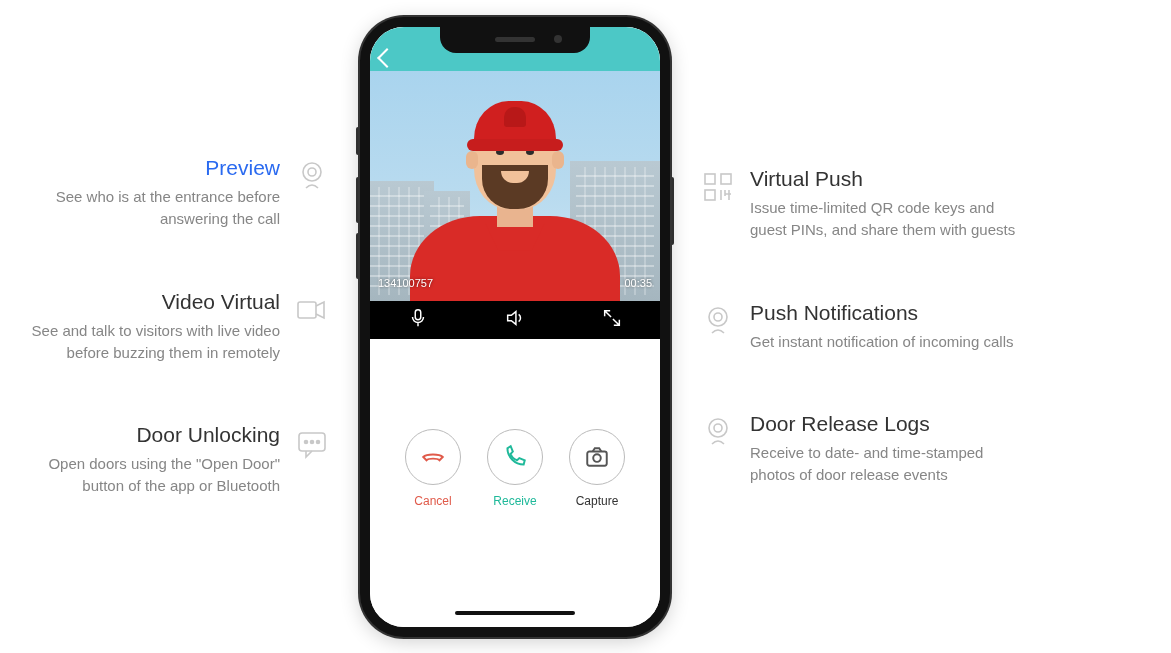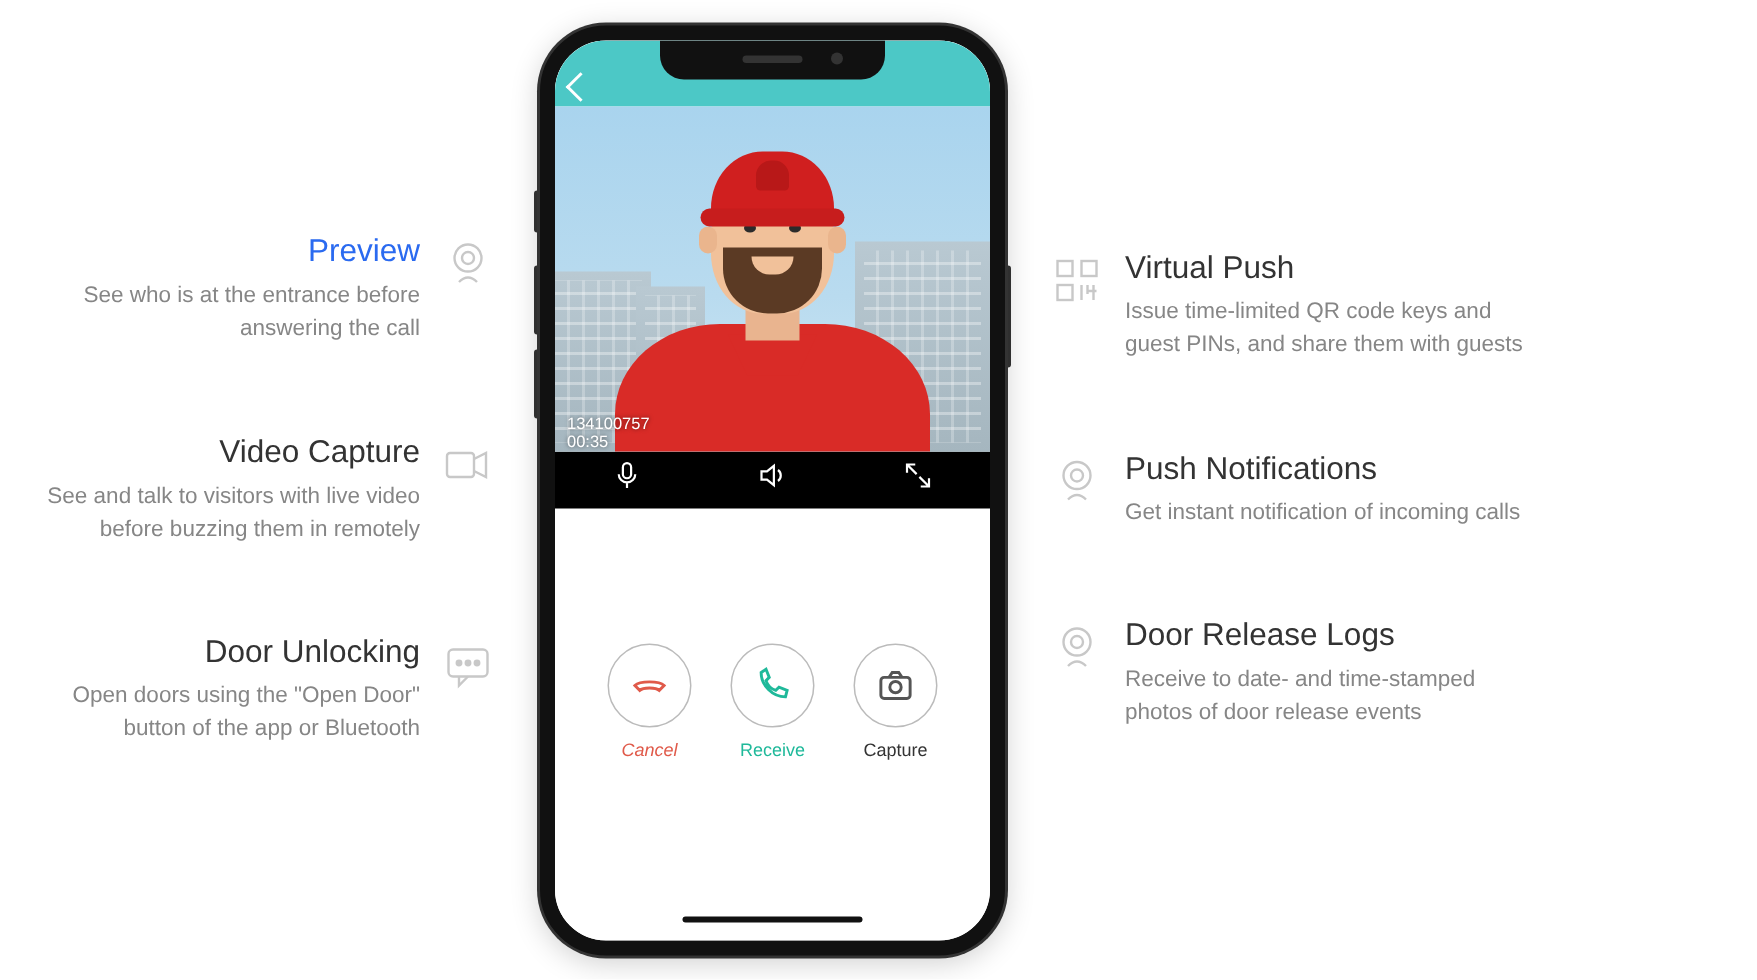--- a/index.html
+++ b/index.html
@@ -159,42 +159,42 @@
     content:""; position:absolute; left:50%; bottom:-4px; transform:translateX(-50%);
     width:96px; height:12px; background:#c71d1d; border-radius:8px;
   }
   .cap::before {
     content:""; position:absolute; left:50%; top:6px; transform:translateX(-50%);
     width:22px; height:20px; background:#b81818; border-radius:10px 10px 3px 3px;
   }
   .eye { position:absolute; top:40px; width:8px; height:6px; background:#2b2b2b; border-radius:50%; }
   .eye.l{ left:22px;} .eye.r{ right:22px;}
   .vid-overlay {
-    position:absolute; bottom:0; left:8px; right:8px;
+    position:absolute; bottom:12px; left:8px; right:8px;
     display:flex; justify-content:space-between;
-    font-size:11px; color:#fff; text-shadow:0 0 3px rgba(0,0,0,.6);flex-direction:column;
+    font-size:11px; color:#fff; text-shadow:0 0 3px rgba(0,0,0,.6);
   }
   .ctrlbar {
     height:38px; background:#000; display:flex; align-items:center; justify-content:space-around;
   }
   .ctrlbar svg { width:22px; height:22px; stroke:#fff; fill:none; stroke-width:1.6; }
   .callzone {
     flex:1; display:flex; align-items:center; justify-content:center; gap:26px;
   }
   .cbtn { text-align:center; }
   .cbtn .circle {
     width:56px; height:56px; border:1.5px solid #bbb; border-radius:50%;
     display:flex; align-items:center; justify-content:center; margin:0 auto 6px;
   }
   .cbtn .circle svg { width:26px; height:26px; fill:none; stroke-width:1.8; }
   .cbtn.cancel svg { stroke:#e05a4a; }
   .cbtn.capture svg { stroke:#555; }
   .cbtn.receive svg { stroke:#1fb99a; }
   .cbtn span { font-size:12px; }
-  .cbtn.cancel span { color:#e05a4a;font-style:italic; }
+  .cbtn.cancel span { color:#e05a4a; }
   .cbtn.capture span { color:#333; }
   .cbtn.receive span { color:#1fb99a; }
   .homebar {
     height:28px; display:flex; align-items:center; justify-content:center;
   }
   .homebar::after {
     content:""; width:120px; height:4px; background:#111; border-radius:3px;
   }
 </style>
 </head>
@@ -211,21 +211,21 @@
       <div class="ico">
         <svg viewBox="0 0 36 36">
             <circle cx="18" cy="14" r="9"></circle>
             <circle cx="18" cy="14" r="4"></circle>
             <path d="M12 30 Q18 24 24 30"></path>
           </svg>
       </div>
     </div>
     <div class="feature">
       <div class="txt">
-        <h3>Video Capture</h3>
+        <h3>Video Virtual</h3>
         <p>See and talk to visitors with live video before buzzing them in remotely</p>
       </div>
       <div class="ico">
         <svg viewBox="0 0 36 36">
             <rect x="4" y="10" width="18" height="16" rx="2"></rect>
             <path d="M22 14 L30 10 V26 L22 22"></path>
           </svg>
       </div>
     </div>
     <div class="feature">

